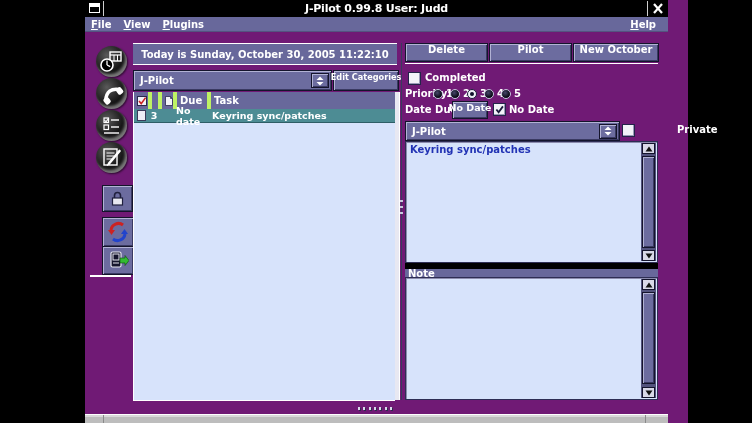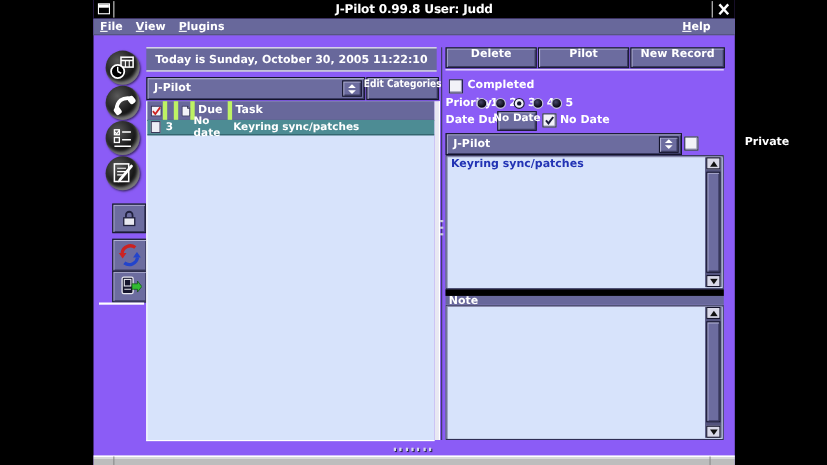--- a/index.html
+++ b/index.html
@@ -1,32 +1,32 @@
 <!DOCTYPE html>
 <html><head>
 <meta charset="utf-8">
 <style>
   html,body{margin:0;padding:0;}
   body{font-family:"DejaVu Sans", sans-serif; background:#000;}
   .stage{position:relative;width:752px;height:423px;background:#000;overflow:hidden;}
-  .window{position:absolute;left:85px;top:0;width:583px;height:423px;background:#8b5cf6;}
+  .window{position:absolute;left:85px;top:0;width:583px;height:423px;background:#701a75;padding-left:20px;}
   .abs{position:absolute;}
   
   .titlebar{position:absolute;left:0;top:0;width:583px;height:17px;background:#000;color:#fff;}
   .titlebar .title{position:absolute;left:0;right:0;top:2px;text-align:center;font-size:11px;font-weight:bold;letter-spacing:-0.2px;}
   .tb-sep{position:absolute;top:1px;width:1px;height:15px;background:#cfcfcf;}
   .winmenu{position:absolute;left:3px;top:3px;width:12px;height:11px;background:#000;}
   .winmenu .g{width:9px;height:8px;border:1px solid #fff;margin:0 auto;margin-top:0;}
   .winmenu .g i{display:block;height:3px;background:#fff;}
   .closebtn{position:absolute;right:3px;top:2px;width:14px;height:13px;color:#fff;}
   
   .menubar{position:absolute;left:0;top:17px;width:583px;height:14px;background:#68689b;border-bottom:1px solid #54547f;display:flex;align-items:center;color:#fff;font-size:10px;font-weight:bold;}
   .menu-item{padding:0 6px;white-space:nowrap;}
   .menu-item .mn{text-decoration:underline;}
-  .menu-right{margin-left:auto;margin-right:16px;}
+  .menu-right{margin-left:auto;margin-right:6px;}
   
   .btn{background:#6c6c9f;border:1px solid #14142c;box-shadow:inset 1px 1px 0 #b2b2d4, inset -1px -1px 0 #3a3a62;color:#fff;font-size:10px;font-weight:bold;display:flex;align-items:flex-start;justify-content:center;white-space:nowrap;}
   .combo{background:#6c6c9f;border:1px solid #14142c;box-shadow:inset 1px 1px 0 #b2b2d4, inset -1px -1px 0 #3a3a62;color:#fff;font-size:10px;font-weight:bold;display:flex;align-items:center;}
   .combo .val{padding-left:6px;flex:1;white-space:nowrap;overflow:hidden;}
   .spinner{width:16px;height:13px;margin-right:2px;background:#6c6c9f;border:1px solid #14142c;box-shadow:inset 1px 1px 0 #b2b2d4, inset -1px -1px 0 #3a3a62;display:flex;align-items:center;justify-content:center;}
   .hline-white{background:#fff;height:1px;}
   
   .app-btn{position:absolute;width:31px;height:31px;border-radius:50%;background:radial-gradient(circle at 35% 30%, #5a5a5a 0%, #161616 55%, #000 100%);box-shadow:inset -2px -3px 3px rgba(255,255,255,0.45), 1px 1px 2px rgba(0,0,0,0.6);}
   .tool-btn{position:absolute;background:#6c6c9f;border:1px solid #14142c;box-shadow:inset 1px 1px 0 #b2b2d4, inset -1px -1px 0 #3a3a62;display:flex;align-items:center;justify-content:center;}
   
@@ -206,21 +206,21 @@
         <i></i>
       </div>
 
     <div class="btn abs" style="left:320px;top:43px;width:81px;height:17px;">
         <span>Delete</span>
       </div>
     <div class="btn abs" style="left:404px;top:43px;width:81px;height:17px;">
         <span>Pilot</span>
       </div>
     <div class="btn abs" style="left:488px;top:43px;width:84px;height:17px;">
-        <span>New Record</span>
+        <span>New October</span>
       </div>
     <div class="abs hline-white" style="left:320px;top:63px;width:253px;"></div>
 
     <div class="cb abs" style="left:323px;top:72px;"></div>
     <div class="label abs" style="left:340px;top:72px;">Completed</div>
 
     <div class="label abs" style="left:320px;top:88px;">Priority:</div>
     <div class="radio abs" style="left:348px;top:89px;"></div>
     <div class="label abs" style="left:361px;top:88px;">1</div>
     <div class="radio abs" style="left:365px;top:89px;"></div>

